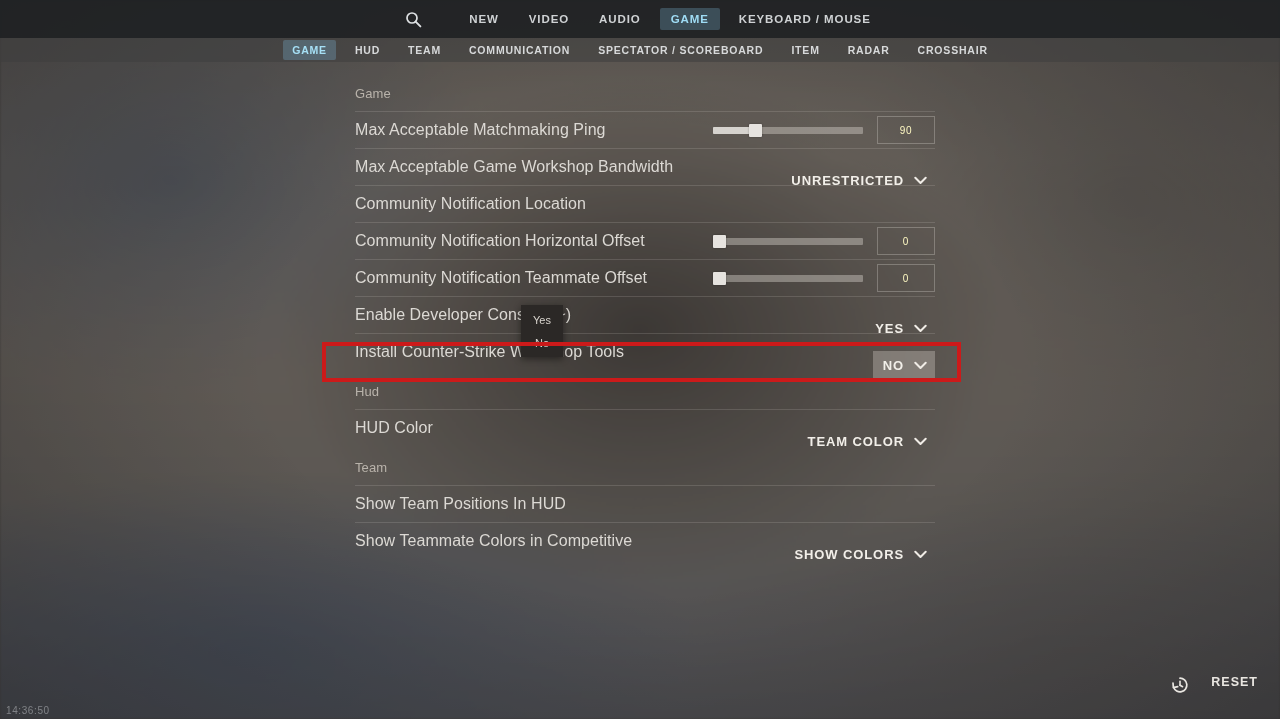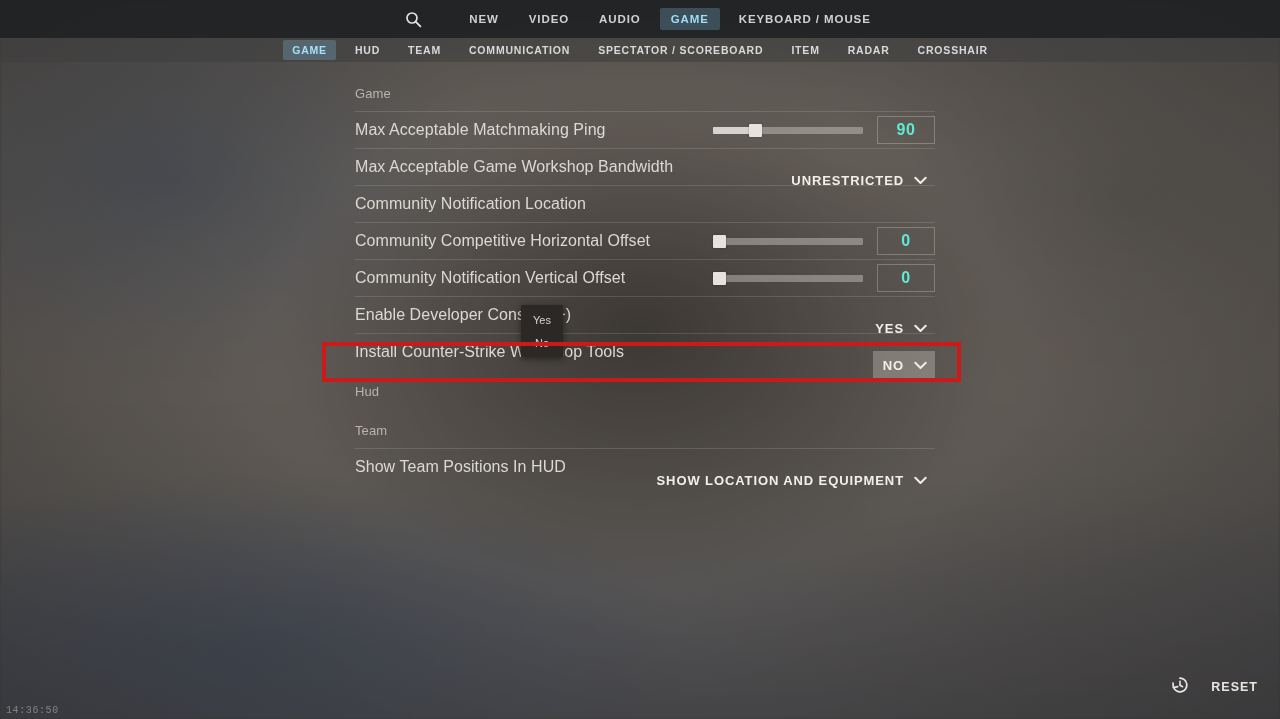--- a/index.html
+++ b/index.html
@@ -143,23 +143,23 @@
     width: 13px; height: 13px;
     background: #e6e3df;
     border-radius: 1px;
     transform: translateX(-6px);
     box-shadow: 0 0 2px rgba(0,0,0,0.35);
   }
   .numbox {
     width: 56px; height: 26px;
     border: 1px solid rgba(226,222,216,0.30);
     display: flex; align-items: center; justify-content: center;
-    color: #5eead4;
-    font-size: 16px;
-    font-weight: bold;
+    color: #fef9c3;
+    font-size: 10px;
+    font-weight: normal;
     letter-spacing: 0.7px;
   }
 
   
   .dropdown {
     display: flex; align-items: center; justify-content: flex-start;
     gap: 10px;
     padding: 5px 8px 5px 10px;
     white-space: nowrap;
     margin-top: 26px;
@@ -201,35 +201,35 @@
     border: 4px solid #cc1a1a;
     box-sizing: content-box;
     z-index: 40;
     pointer-events: none;
   }
 
   
   .reset-btn {
     position: absolute;
     right: 22px; bottom: 20px;
-    display: flex; align-items: center; gap: 21px;
+    display: flex; gap: 21px;
   }
   .reset-label {
     color: #e9e6e1;
     font-size: 12.5px;
     font-weight: bold;
     letter-spacing: 1px;
   }
 
   
   .clock {
     position: absolute;
     left: 6px; bottom: 3px;
     color: rgba(215,218,222,0.45);
-    font-family: Liberation Mono, monospace;
+    font-family: Liberation Sans, sans-serif;
     font-size: 10px;
     letter-spacing: 0.6px;
   }
 
   .fade-bottom {
     position: absolute;
     left: 355px; top: 640px;
     width: 580px; height: 28px;
     background: linear-gradient(180deg, rgba(110,104,96,0) 0%, rgba(108,103,96,0.0) 100%);
     pointer-events: none;
@@ -298,31 +298,31 @@
               <span class="chev"><svg width="13" height="9" viewBox="0 0 13 9">
                   <polyline points="1.3,1.8 6.5,7 11.7,1.8" fill="none" stroke="#f0ece6" stroke-width="2" stroke-linecap="round" stroke-linejoin="round"></polyline>
                 </svg></span>
             </div>
           </div>
         </div>
         <div class="row">
           <div class="row-label">Community Notification Location</div>
         </div>
         <div class="row">
-          <div class="row-label">Community Competitive Horizontal Offset</div>
+          <div class="row-label">Community Notification Horizontal Offset</div>
           <div class="row-ctl">
             <div class="slider">
               <div class="fill" style="width: 4%;"></div>
               <div class="knob" style="left: 4%;"></div>
             </div>
             <div class="numbox">0</div>
           </div>
         </div>
         <div class="row">
-          <div class="row-label">Community Notification Vertical Offset</div>
+          <div class="row-label">Community Notification Teammate Offset</div>
           <div class="row-ctl">
             <div class="slider">
               <div class="fill" style="width: 4%;"></div>
               <div class="knob" style="left: 4%;"></div>
             </div>
             <div class="numbox">0</div>
           </div>
         </div>
         <div class="row">
           <div class="row-label">Enable Developer Console (~)</div>
@@ -340,26 +340,40 @@
           <div class="row-ctl">
             <div class="dropdown open">
               <span class="dval">NO</span>
               <span class="chev"><svg width="13" height="9" viewBox="0 0 13 9">
                   <polyline points="1.3,1.8 6.5,7 11.7,1.8" fill="none" stroke="#f0ece6" stroke-width="2" stroke-linecap="round" stroke-linejoin="round"></polyline>
                 </svg></span>
             </div>
           </div>
         </div>
         <div class="section-head">Hud</div>
+        <div class="row">
+          <div class="row-label">HUD Color</div>
+          <div class="row-ctl">
+            <div class="dropdown">
+              <span class="dval">TEAM COLOR</span>
+              <span class="chev"><svg width="13" height="9" viewBox="0 0 13 9">
+                  <polyline points="1.3,1.8 6.5,7 11.7,1.8" fill="none" stroke="#f0ece6" stroke-width="2" stroke-linecap="round" stroke-linejoin="round"></polyline>
+                </svg></span>
+            </div>
+          </div>
+        </div>
         <div class="section-head">Team</div>
         <div class="row">
           <div class="row-label">Show Team Positions In HUD</div>
+        </div>
+        <div class="row">
+          <div class="row-label">Show Teammate Colors in Competitive</div>
           <div class="row-ctl">
             <div class="dropdown">
-              <span class="dval">SHOW LOCATION AND EQUIPMENT</span>
+              <span class="dval">SHOW COLORS</span>
               <span class="chev"><svg width="13" height="9" viewBox="0 0 13 9">
                   <polyline points="1.3,1.8 6.5,7 11.7,1.8" fill="none" stroke="#f0ece6" stroke-width="2" stroke-linecap="round" stroke-linejoin="round"></polyline>
                 </svg></span>
             </div>
           </div>
         </div>
       </div>
   </div>
 
   <div class="fade-bottom"></div>

